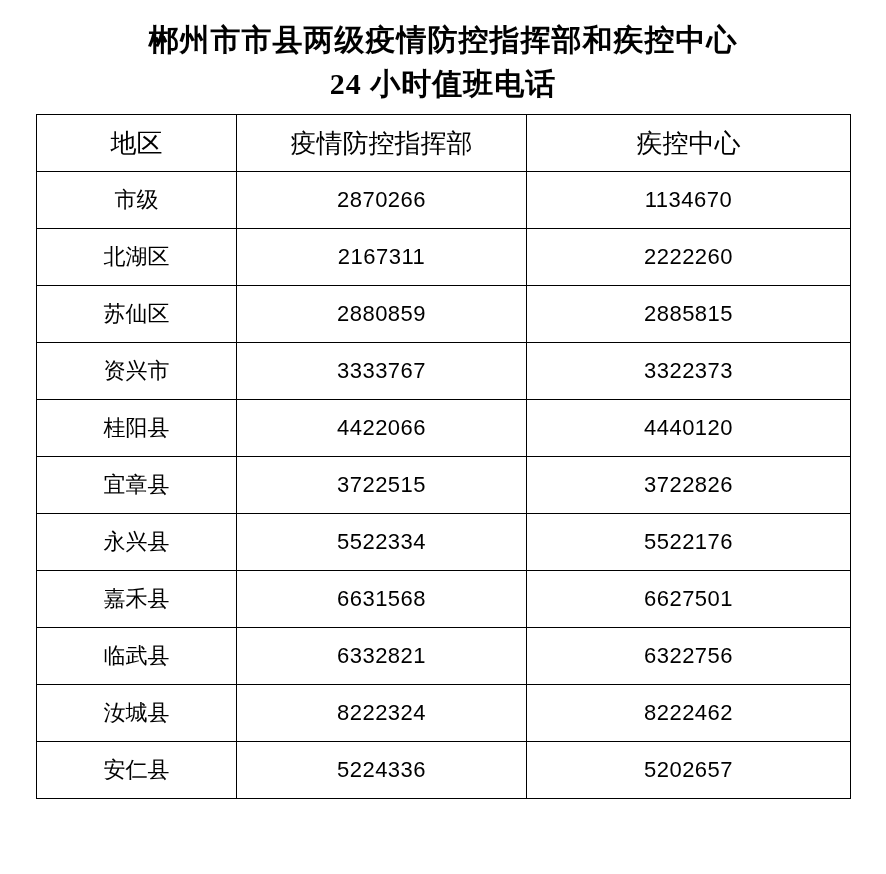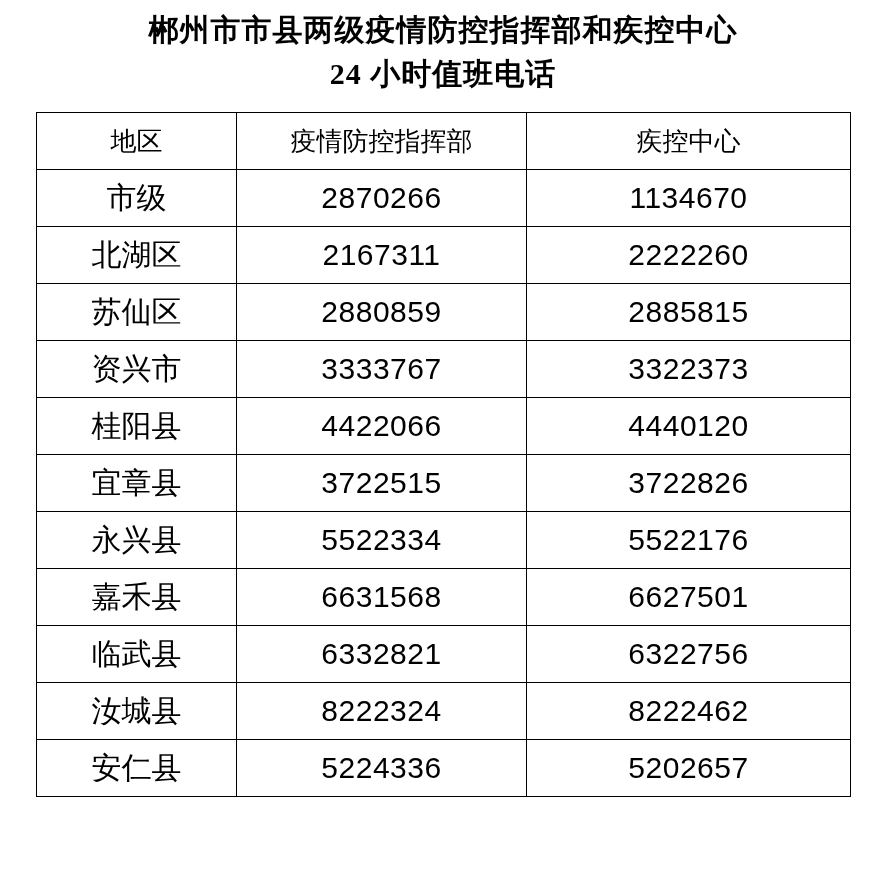--- a/index.html
+++ b/index.html
@@ -16,43 +16,43 @@
   }
   .page {
     width: 886px;
     height: 874px;
     box-sizing: border-box;
     padding: 0;
     position: relative;
   }
   .title-block {
     text-align: center;
-    padding-top: 8px;
+    padding-top: 18px;
   }
   .title-line {
     font-size: 30px;
     font-weight: bold;
     line-height: 44px;
     letter-spacing: 1px;
   }
   .table-wrap {
     padding: 0 36px;
-    margin-top: 16px;
+    margin-top: 8px;
   }
   table.phone-table {
     border-collapse: collapse;
     width: 814px;
     table-layout: fixed;
   }
   table.phone-table td,
   table.phone-table th {
     border: 1px solid #000000;
     text-align: center;
     vertical-align: middle;
-    font-size: 30px;
+    font-size: 22px;
     font-weight: normal;
     height: 56px;
     padding: 0;
   }
   table.phone-table th {
     font-size: 26px;
   }
   col.c-region { width: 200px; }
   col.c-hq { width: 290px; }
   col.c-cdc { width: 324px; }

